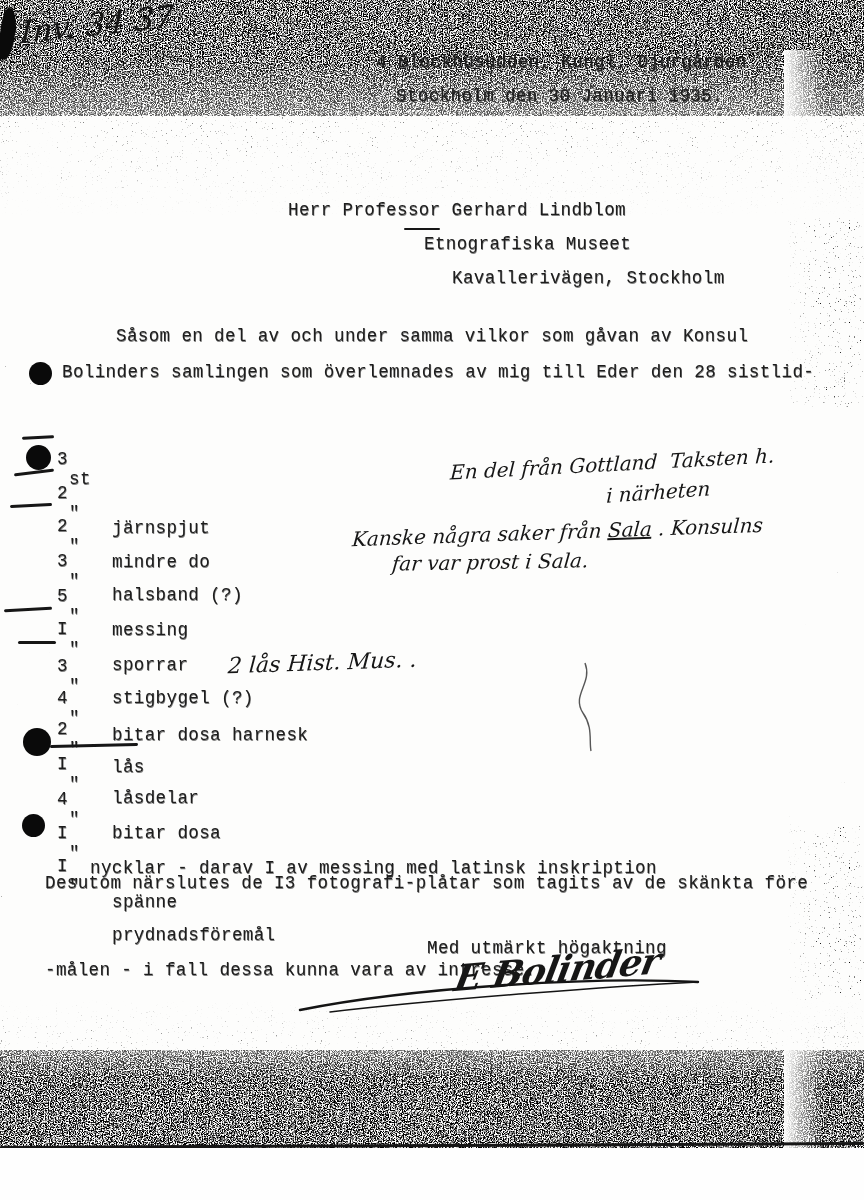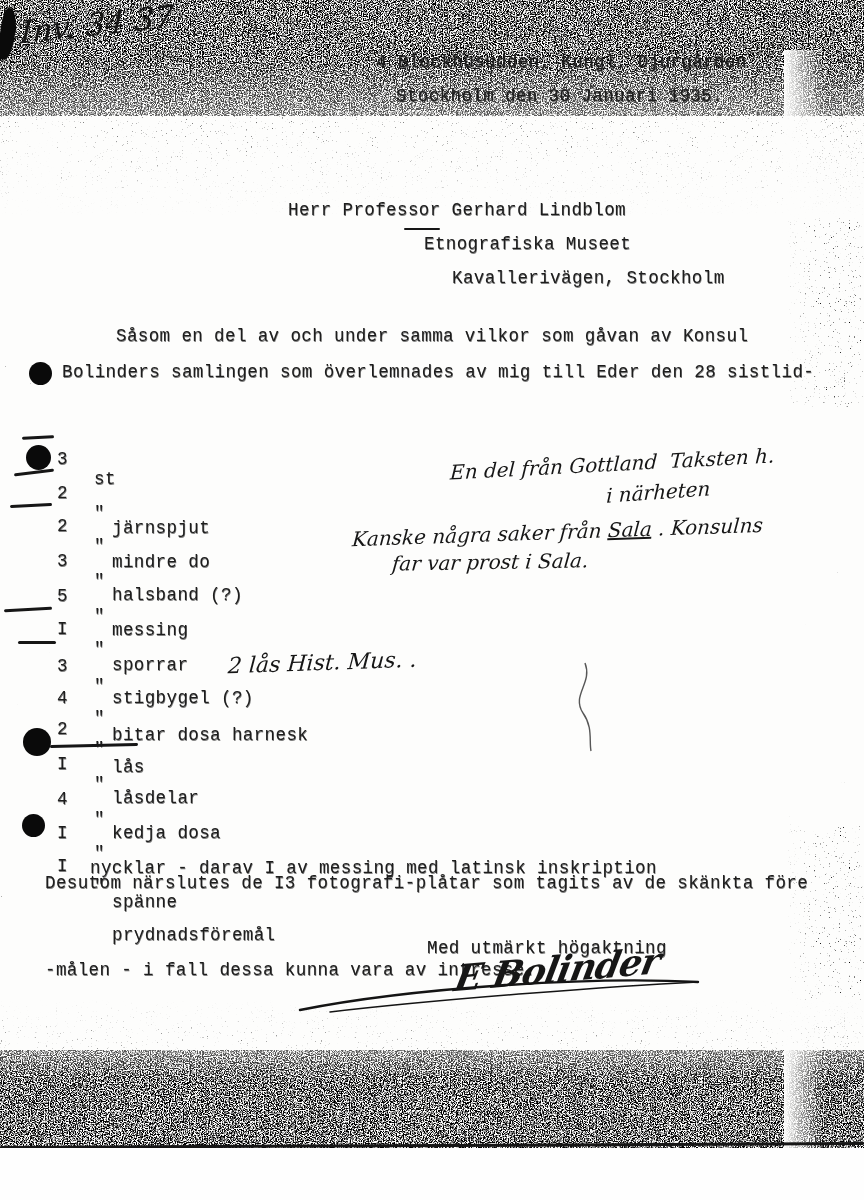--- a/index.html
+++ b/index.html
@@ -9,21 +9,21 @@
     background:#fdfdfc;color:#1c1c1c;
     font-family:"Liberation Mono","DejaVu Sans Mono",monospace;
   }
   .tw{
     position:absolute;font-size:17.5px;letter-spacing:0.4px;white-space:pre;
     color:#1d1d1d;z-index:5;
     text-shadow:0.5px 0.5px 0.4px rgba(25,25,25,0.55);
   }
   .row{position:absolute;left:0;width:100%;height:22px;z-index:5;}
   .row .qty{position:absolute;left:57px;}
-  .row .unit{position:absolute;left:94px;text-align:right;}
+  .row .unit{position:absolute;left:69px;text-align:right;}
   .row .lbl{position:absolute;left:112px;margin-top:29px;}
   .row .lbl-tight{left:90px;}
   .hw{
     position:absolute;font-family:"DejaVu Serif","Liberation Serif",serif;
     font-style:italic;color:#161616;z-index:6;white-space:pre;
   }
   .hw .u{text-decoration:underline;}
   .noise{position:absolute;z-index:1;}
   .fade{position:absolute;z-index:2;pointer-events:none;}
   .punch{position:absolute;background:#0a0a0a;border-radius:50%;z-index:7;}
@@ -132,21 +132,21 @@
     <span class="lbl">lås</span>
   </div>
   <div class="row tw" style="top:699px;">
     <span class="qty">2</span>
     <span class="unit">"</span>
     <span class="lbl">låsdelar</span>
   </div>
   <div class="row tw" style="top:734px;">
     <span class="qty">I</span>
     <span class="unit">"</span>
-    <span class="lbl">kedja dosa</span>
+    <span class="lbl">bitar dosa</span>
   </div>
   <div class="row tw" style="top:769px;">
     <span class="qty">4</span>
     <span class="unit">"</span>
     <span class="lbl lbl-tight">nycklar - darav I av messing med latinsk inskription</span>
   </div>
   <div class="row tw" style="top:803px;">
     <span class="qty">I</span>
     <span class="unit">"</span>
     <span class="lbl">spänne</span>

